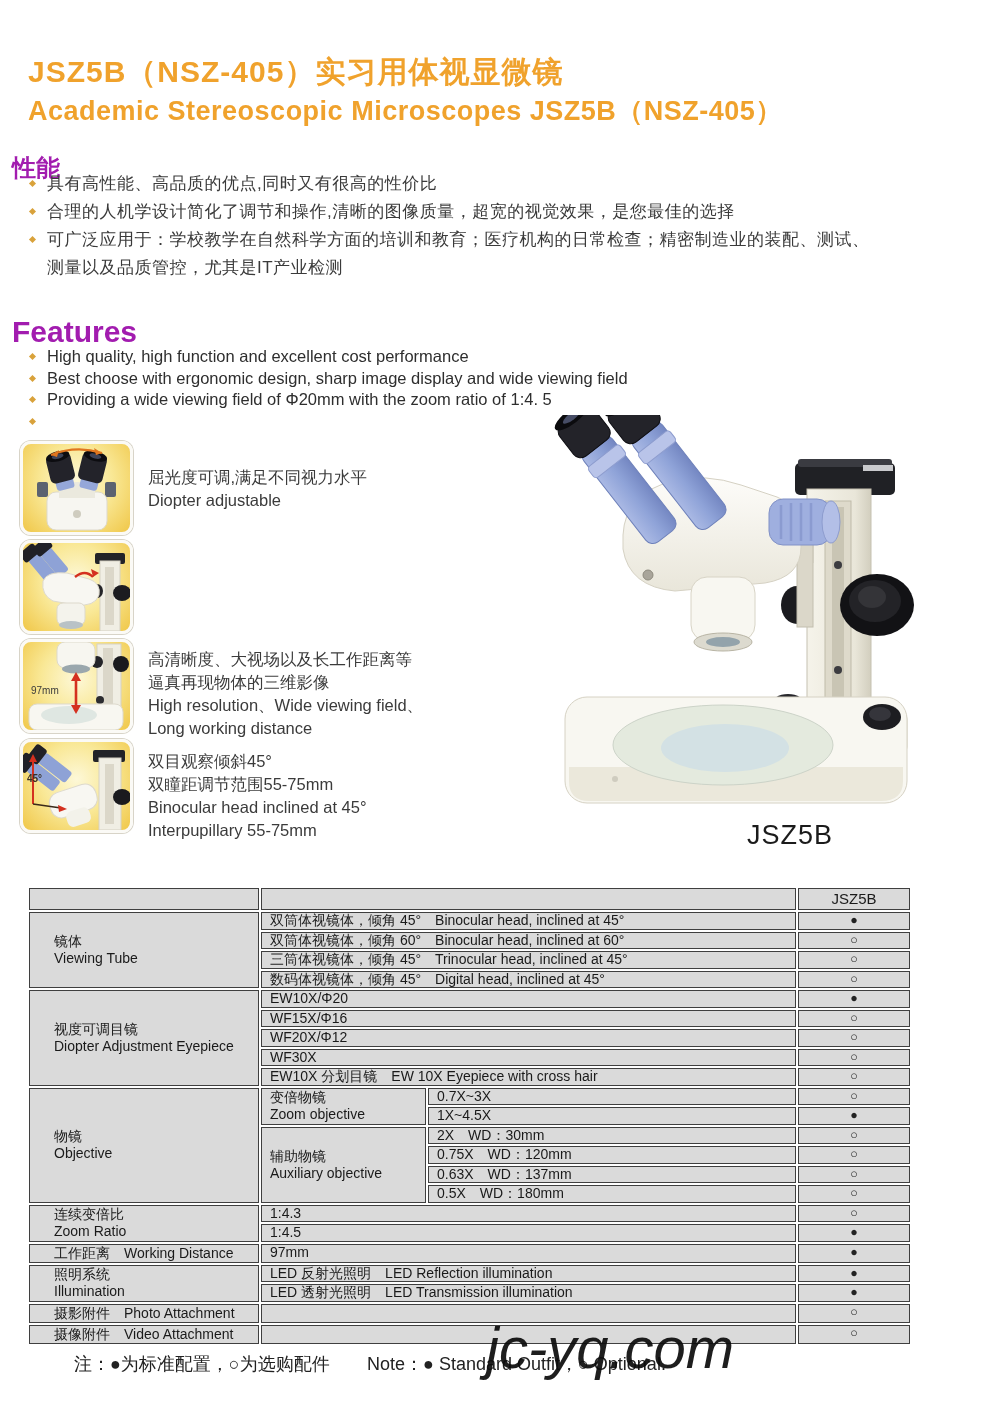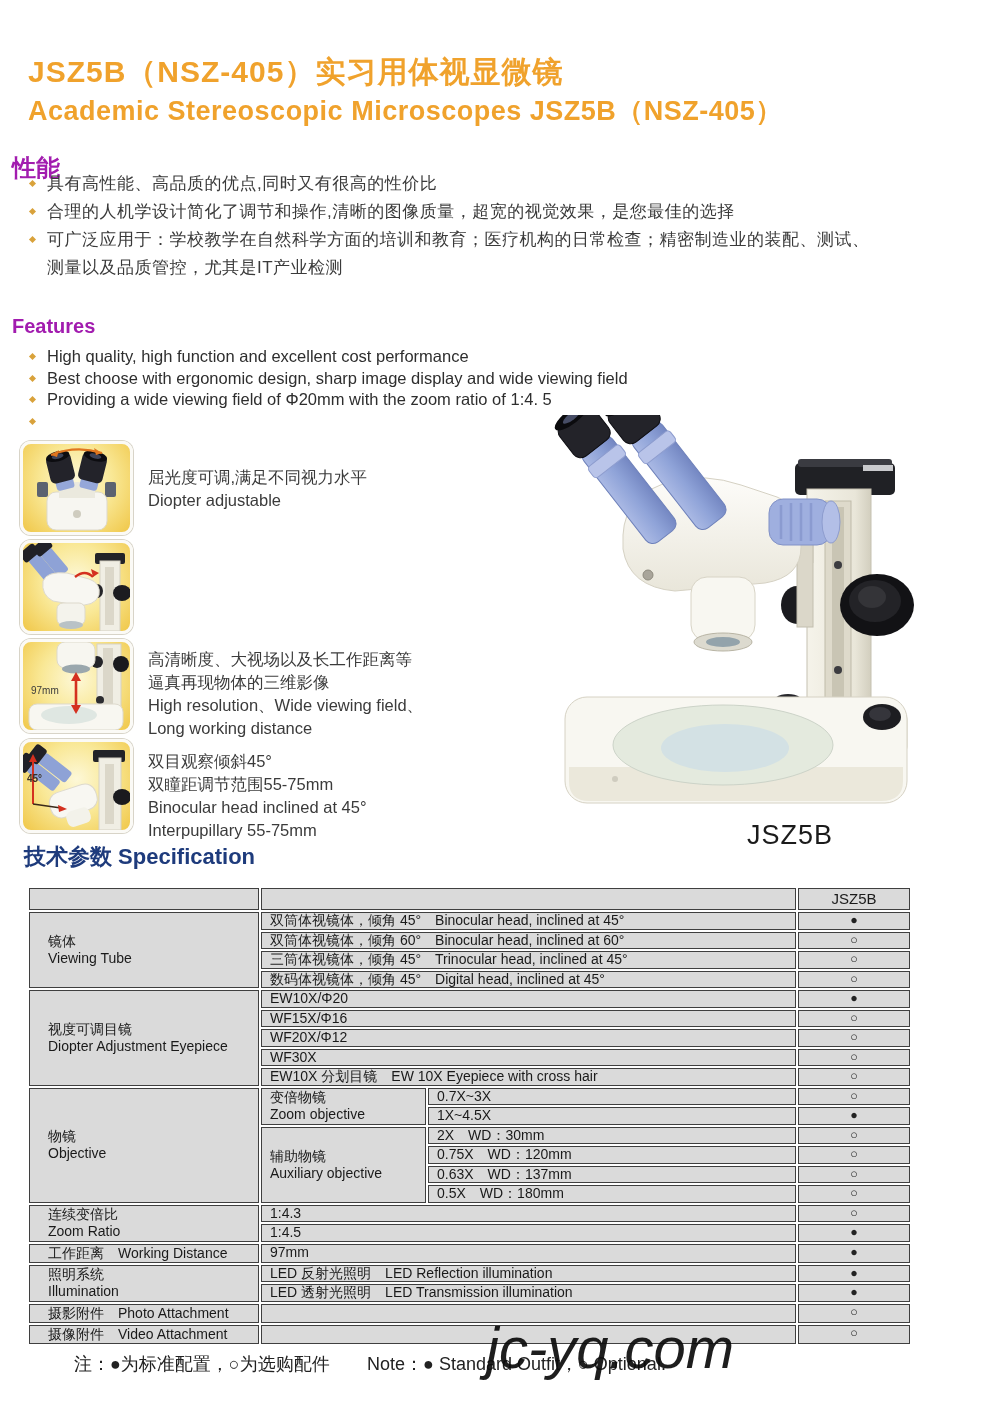--- a/index.html
+++ b/index.html
@@ -6,21 +6,21 @@
   body { background:#ffffff; font-family:"Liberation Sans","DejaVu Sans",sans-serif; }
   .page { position:relative; width:978px; height:1405px; background:#ffffff; overflow:hidden; }
 
   
   .title-block { position:absolute; left:28px; top:52px; }
   .title-zh { font-size:30px; font-weight:bold; color:#F0A22C; letter-spacing:1px; line-height:40px; }
   .title-en { font-size:27px; font-weight:bold; color:#F0A22C; line-height:38px; letter-spacing:0.5px; }
 
   .sec-heading { position:absolute; left:12px; font-weight:bold; color:#a21caf; }
   .h-perf { top:152px; font-size:24px; }
-  .h-feat { top:315px; font-size:20px; }
+  .h-feat { top:315px; font-size:30px; }
 
   
   .bullets { position:absolute; left:28px; list-style:none; }
   .bullets li { display:flex; align-items:flex-start; }
   .bullet-icon { flex:0 0 auto; width:5px; height:5px; background:#D9A23B; transform:rotate(45deg); margin:11px 12px 0 2px; }
   .b-zh { top:170px; width:850px; }
   .b-zh li { font-size:17px; line-height:28px; color:#3a3a3a; letter-spacing:0.5px; }
   .b-en { top:346px; width:850px; }
   .b-en li { font-size:16.5px; line-height:21.5px; color:#2e2e2e; }
 
@@ -36,21 +36,21 @@
   .scope { position:absolute; left:545px; top:415px; }
   .scope-caption { position:absolute; left:700px; top:820px; width:180px; text-align:center;
                    font-size:27px; color:#1b1b1b; letter-spacing:1px; }
 
   
   .h-spec { position:absolute; left:24px; top:842px; font-size:22px; font-weight:bold; color:#1E3B7C; }
   table.spec { position:absolute; left:27px; top:886px; border-collapse:separate; border-spacing:2px; table-layout:fixed; }
   table.spec td { background:#DADADA; border:1px solid #3f3f3f; font-size:14px; color:#1a1a1a;
                   height:15px; line-height:15.5px; padding:0 8px; overflow:hidden; }
   table.spec td.hdr { height:22px; text-align:center; font-size:15px; }
-  table.spec td.cat { white-space:pre-line; line-height:17px; padding-left:18px; }
+  table.spec td.cat { white-space:pre-line; line-height:17px; padding-left:24px; }
   table.spec td.sub { white-space:pre-line; line-height:17px; }
   table.spec td.mark { text-align:center; padding:0; font-size:12.5px; color:#222; }
 
   
   .note { position:absolute; top:1352px; left:42px; width:930px; font-size:18px; color:#222;margin-left:32px; }
   .note .n-en { position:absolute; left:293px; top:0; }
   .watermark { position:absolute; left:486px; top:1318px; font-size:58px; line-height:60px;
                color:#0b0b0b; opacity:0.92; letter-spacing:0; z-index:5;font-style:italic; }
 </style>
 </head>
@@ -280,21 +280,20 @@
       <path d="M24 352 L358 352 L358 366 Q358 386 336 386 L44 386 Q24 386 24 366 Z" fill="#ebe8db"></path>
       <ellipse cx="178" cy="330" rx="110" ry="40" fill="#e4eade" stroke="#ccd3c8"></ellipse>
       <ellipse cx="180" cy="333" rx="64" ry="24" fill="#d3e1e4"></ellipse>
       <ellipse cx="337" cy="302" rx="19" ry="13" fill="#1d1d21"></ellipse>
       <ellipse cx="335" cy="299" rx="11" ry="7" fill="#35353b"></ellipse>
       <circle cx="70" cy="364" r="3" fill="#cfccbf"></circle>
     </svg>
   </div>
   <div class="scope-caption">JSZ5B</div>
 
-  <div class="h-spec">技术参数  Specification</div>
 
   <table class="spec">
     <colgroup>
         <col style="width:230px">
         <col style="width:165px">
         <col style="width:368px">
         <col style="width:112px">
       </colgroup>
     <tbody>
         <tr>

